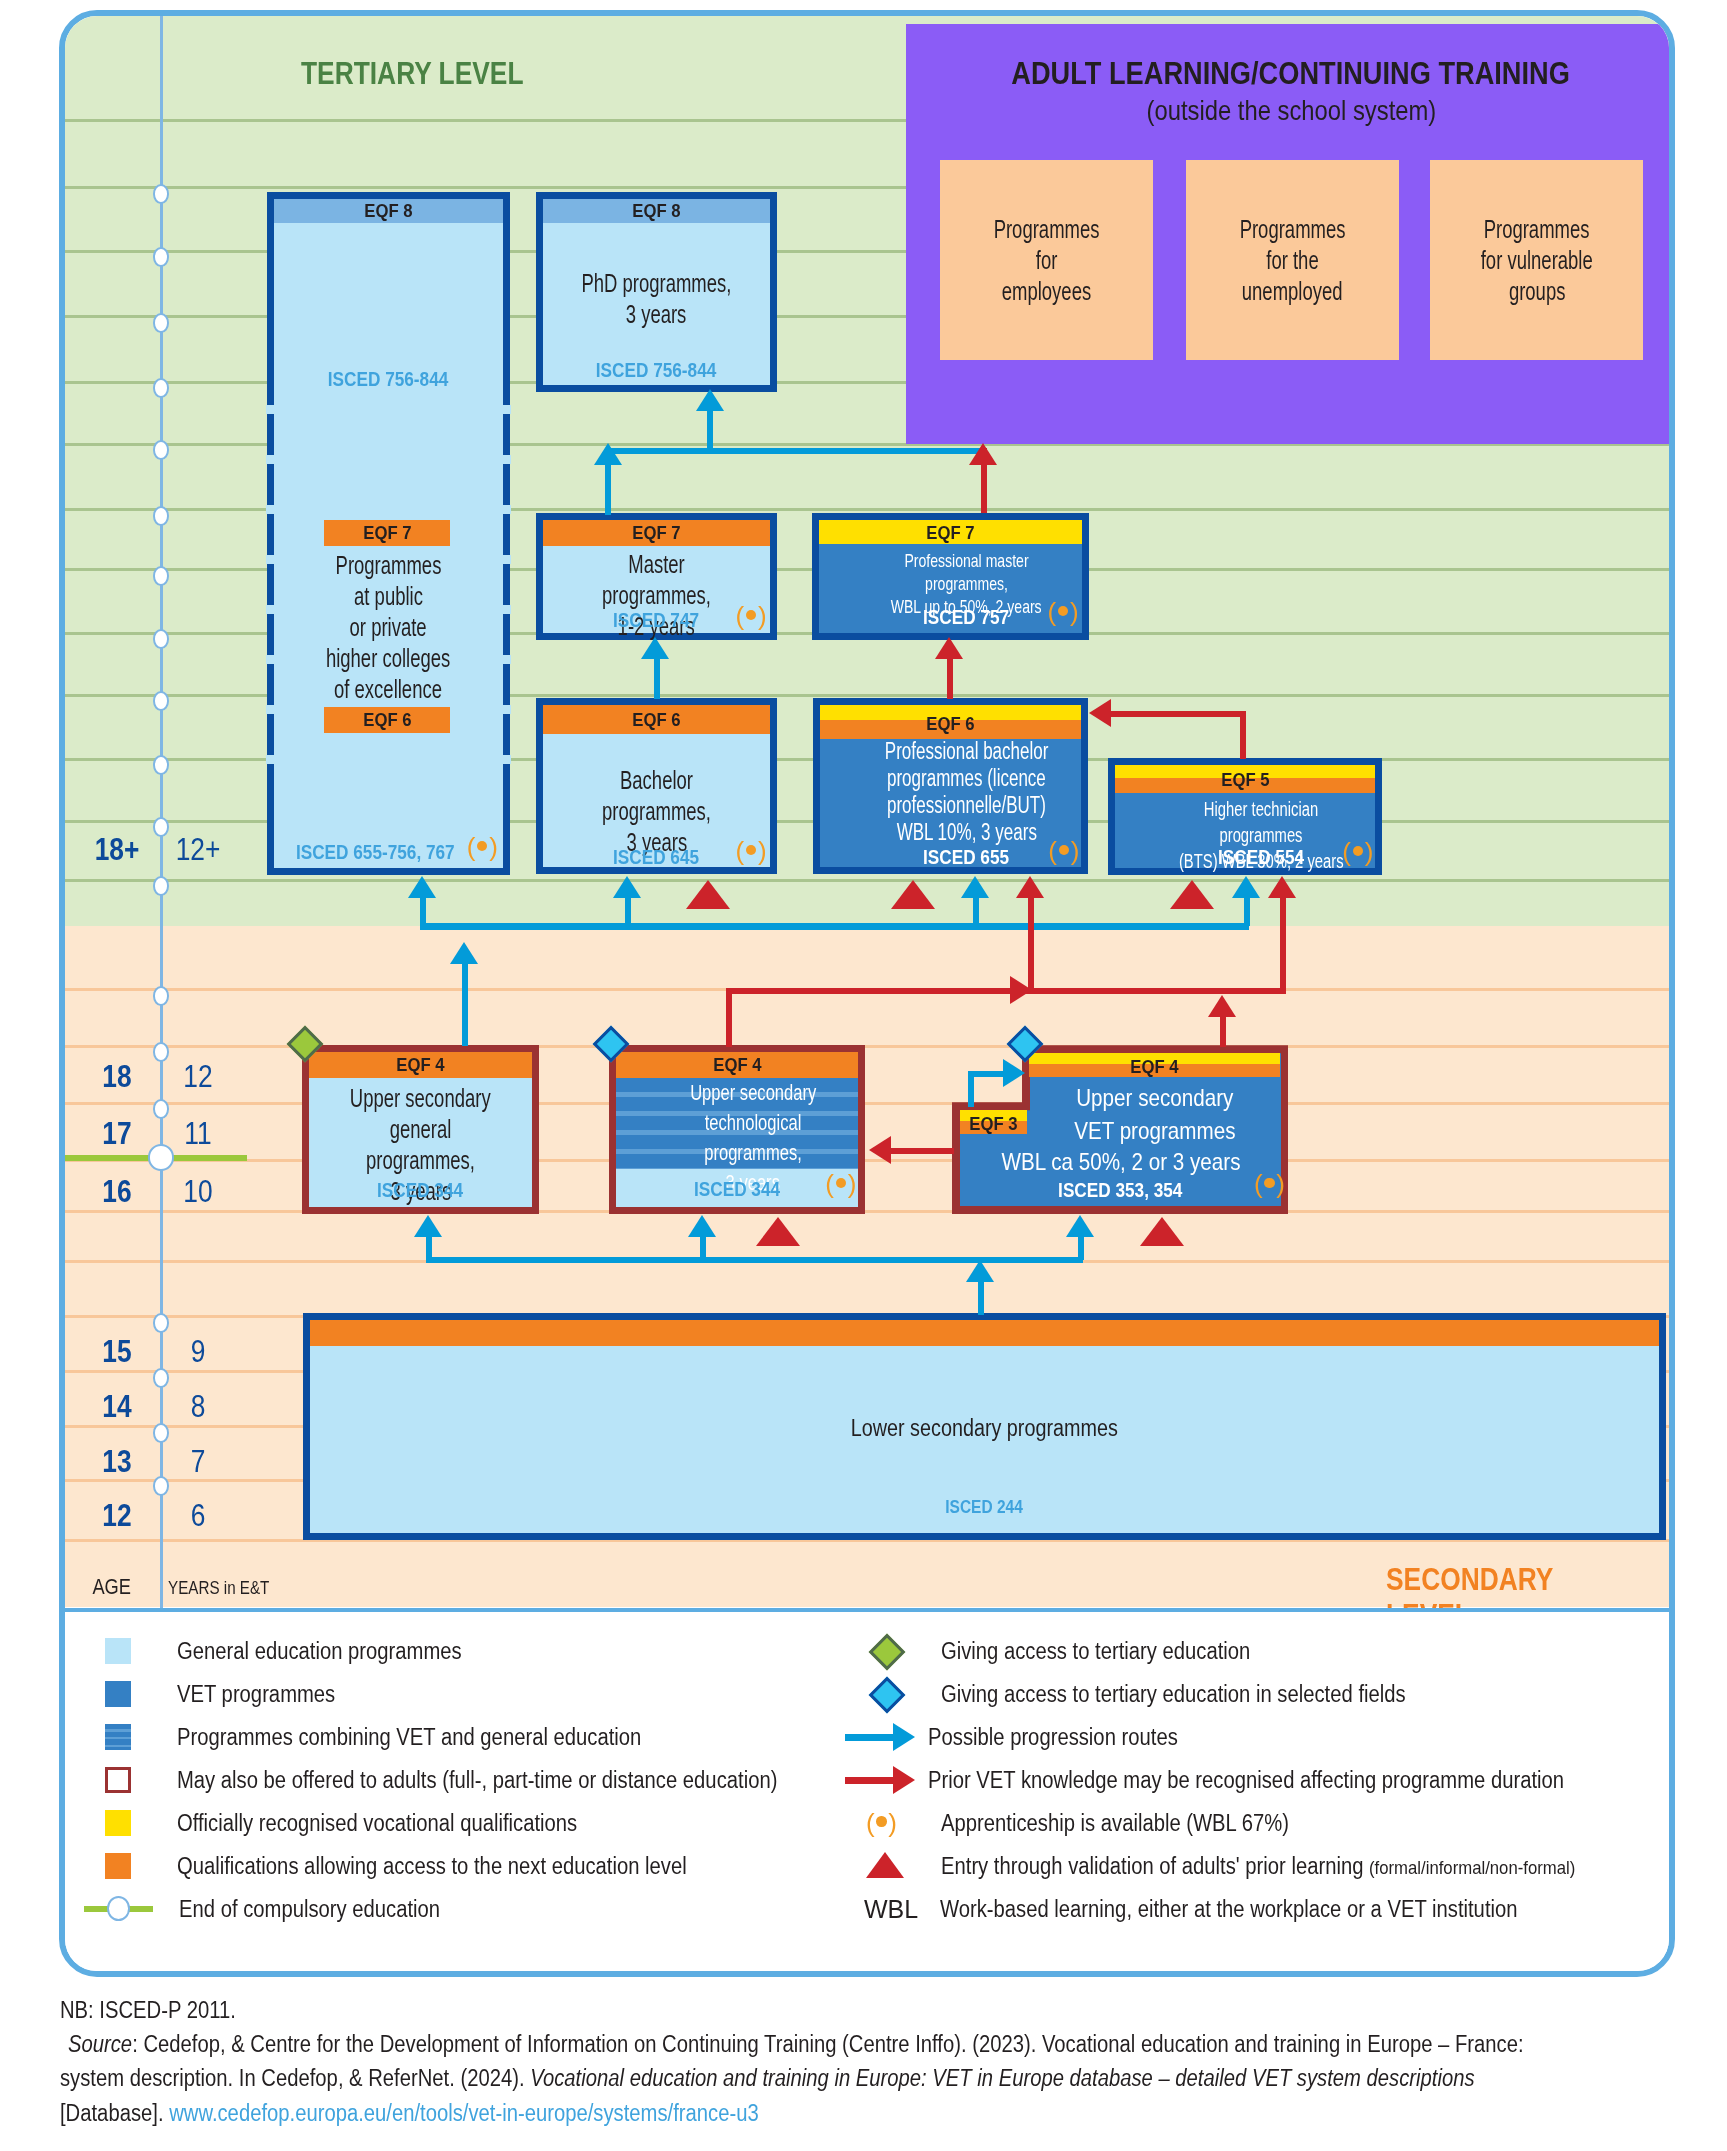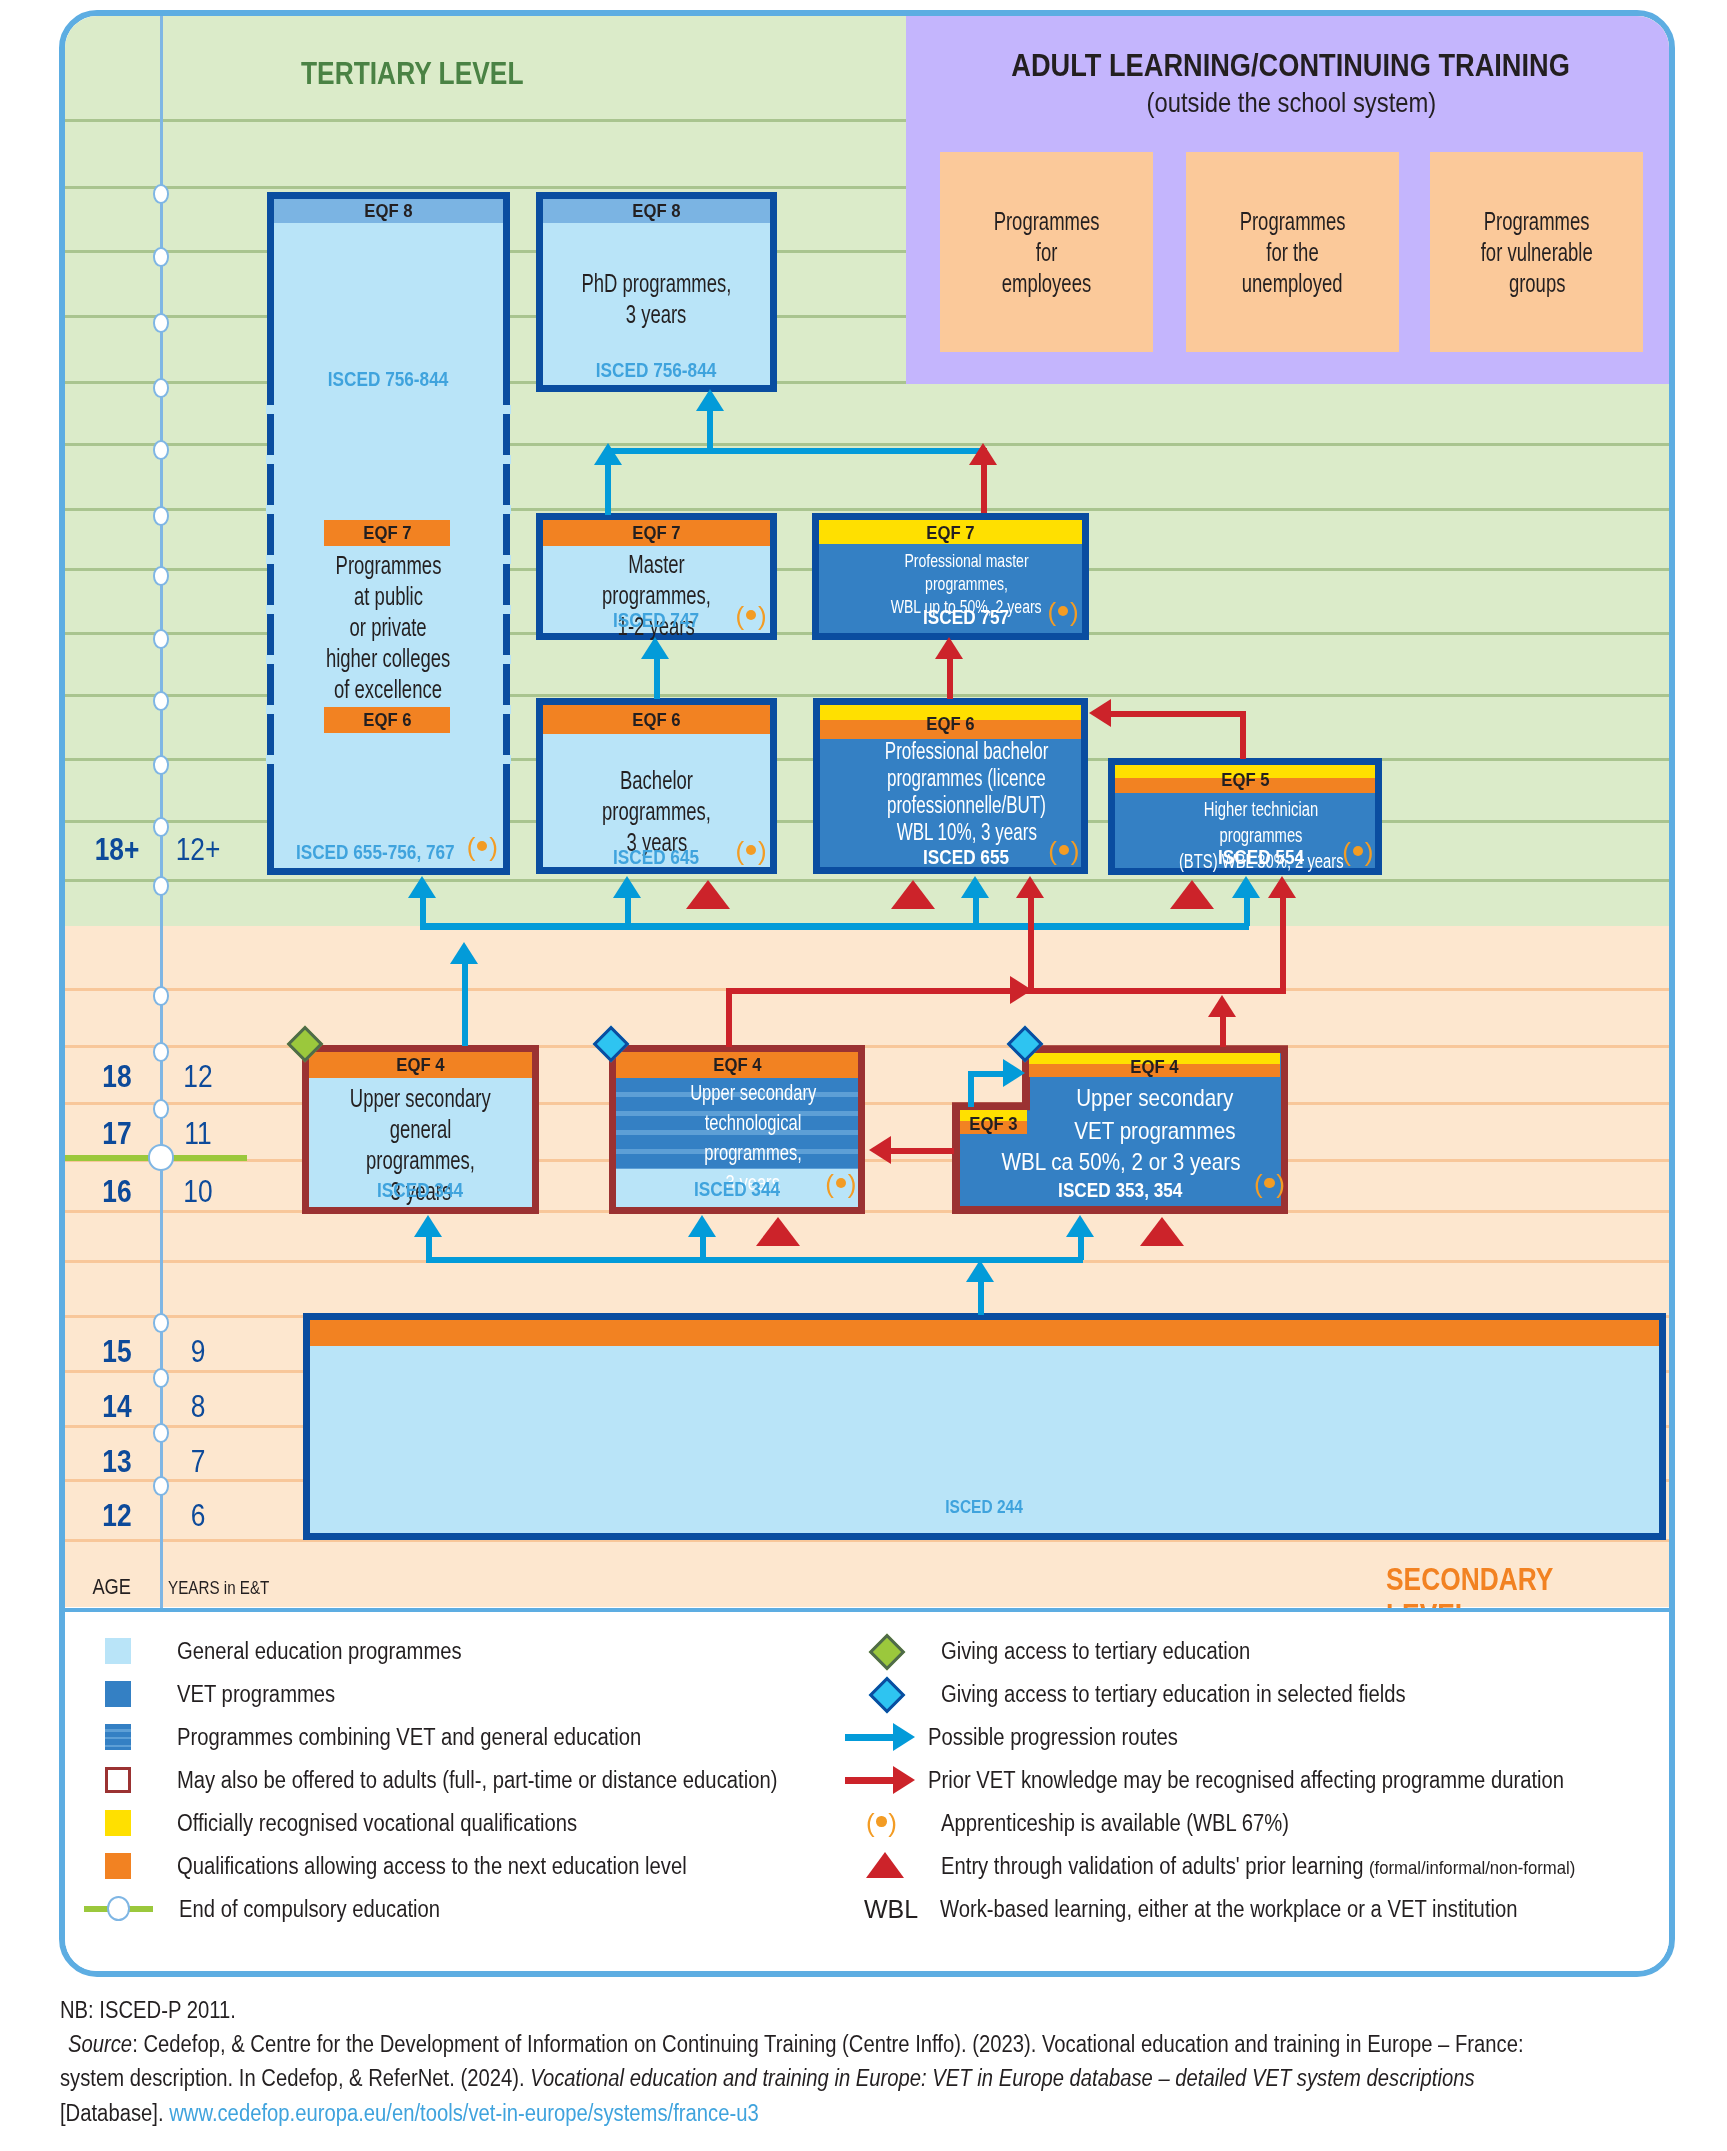--- a/index.html
+++ b/index.html
@@ -4,21 +4,21 @@
 <style>
   html,body{margin:0;padding:0;background:#fff;}
   body{width:1728px;height:2152px;position:relative;overflow:hidden;font-family:"Liberation Sans",sans-serif;}
   .abs{position:absolute;}
   #frame{left:59px;top:10.3px;width:1604px;height:1955px;border:6.9px solid #5dade2;border-radius:38px;overflow:hidden;background:#fff;}
   #tertiary-bg{left:0;top:0;width:1604px;height:910px;background:#dbebc9;}
   #secondary-bg{left:0;top:910px;width:1604px;height:681px;background:#fde7cf;}
   #legend-bg{left:0;top:1592px;width:1604px;height:370px;background:#fff;border-top:4.3px solid #5dade2;}
   .hline-g{position:absolute;left:0;width:1604px;height:2.6px;background:#a9c48f;}
   .hline-o{position:absolute;left:0;width:1604px;height:2.6px;background:#f8c79a;}
-  #adult-box{left:841px;top:0;width:770px;height:368px;background:#c4b5fd;}
+  #adult-box{left:841px;top:8px;width:770px;height:420px;background:#8b5cf6;}
   .age-axis{left:95px;top:0;width:3.4px;height:1592px;background:#7fb6e4;}
   .node{position:absolute;width:12px;height:15.5px;border:2.6px solid #7fb6e4;border-radius:50%;background:#fff;left:88px;}
   .big-node{position:absolute;width:22.4px;height:22.4px;border:2.6px solid #7fb6e4;border-radius:50%;background:#fff;left:83px;}
   .age{position:absolute;left:22.4px;width:60px;text-align:center;font-weight:bold;font-size:31px;color:#0d4a9a;transform:scaleX(.85);}
   .yrs{position:absolute;left:103px;width:60px;text-align:center;font-size:31px;color:#0d4a9a;transform:scaleX(.85);}
   .level-title{font-weight:bold;font-size:31px;transform:scaleX(.85);transform-origin:left center;}
   .box{position:absolute;box-sizing:border-box;border:7.7px solid #0a4da0;}
   .box.adultb{border-color:#9b3232;}
   .gen{background:#b9e4f8;}
   .vet{background:#3480c4;}
@@ -229,20 +229,21 @@
   <div class="abs eqf-yo" style="left:964px;top:1037px;width:251px;height:24px;text-align:center;font-weight:bold;font-size:19px;line-height:27.5px;color:#231f20;"><span style="display:inline-block;transform:scaleX(.88);">EQF 4</span></div>
   <div class="abs eqf-yo" style="left:895px;top:1094px;width:67px;height:24px;text-align:center;font-weight:bold;font-size:19px;line-height:27.5px;color:#231f20;"><span style="display:inline-block;transform:scaleX(.88);">EQF 3</span></div>
   <div class="abs" style="left:964px;top:1065px;width:251px;text-align:center;font-size:24px;line-height:33px;color:#fff;"><span style="display:inline-block;transform:scaleX(.86);"><span>Upper secondary</span><br><span>VET programmes</span></span></div>
   <div class="abs" style="left:895px;top:1132px;width:321px;text-align:center;font-size:24px;color:#fff;"><span style="display:inline-block;transform:scaleX(.86);">WBL ca 50%, 2 or 3 years</span></div>
   <div class="abs" style="left:895px;top:1163px;width:321px;text-align:center;font-weight:bold;font-size:20px;color:#fff;"><span style="display:inline-block;transform:scaleX(.86);">ISCED 353, 354</span></div>
   <div class="appr" style="left:1189px;top:1153px;">(<b></b>)</div>
   <div class="diamond dia-blue" style="left:947px;top:1015px;"></div>
 
   <div class="box gen" style="left:238px;top:1297px;width:1363px;height:227px;">
     <div class="eqf eqf-orange" style="height:26px;"></div>
+    <div class="btxt" style="top:93px;font-size:23px;"><span>Lower secondary programmes</span></div>
     <div class="isced" style="top:177px;font-size:18px;"><span>ISCED 244</span></div>
   </div>
 
   <div class="bl" style="left:540px;top:432px;width:6px;height:67px;"></div>
   <div class="bl" style="left:540px;top:432px;width:382px;height:6px;"></div>
   <div class="bl" style="left:642px;top:392px;width:6px;height:43px;"></div>
   <div class="ah-up-b" style="left:631px;top:373px;"></div>
   <div class="ah-up-b" style="left:529px;top:427px;"></div>
   <div class="rl" style="left:916px;top:432px;width:6px;height:65px;"></div>
   <div class="ah-up-r" style="left:904px;top:427px;"></div>

